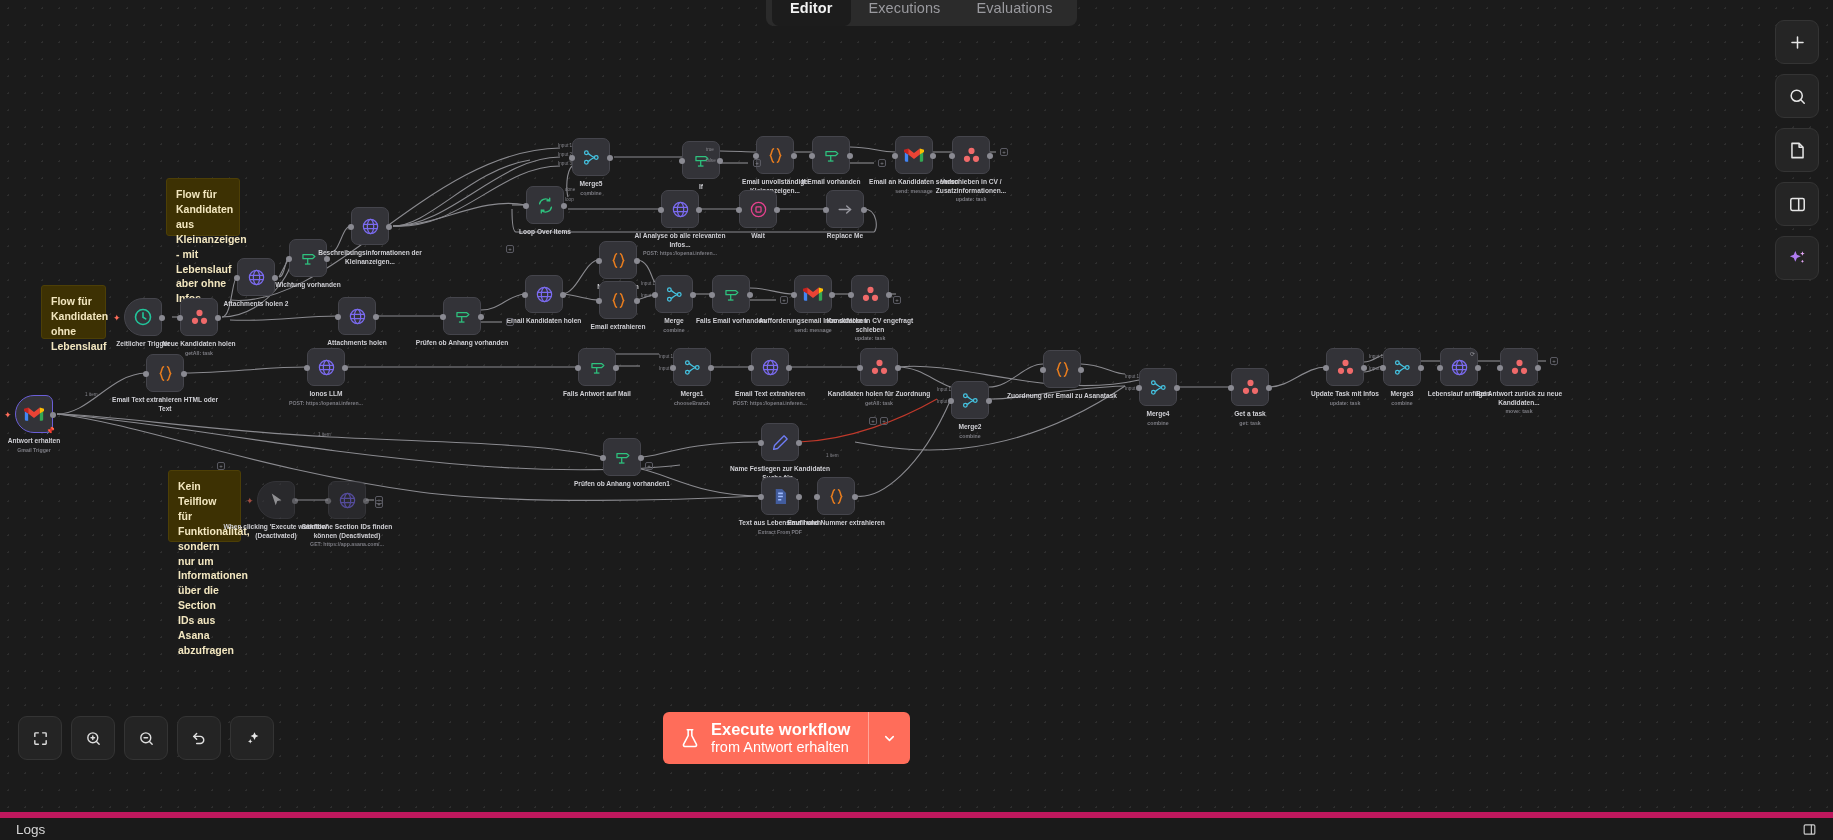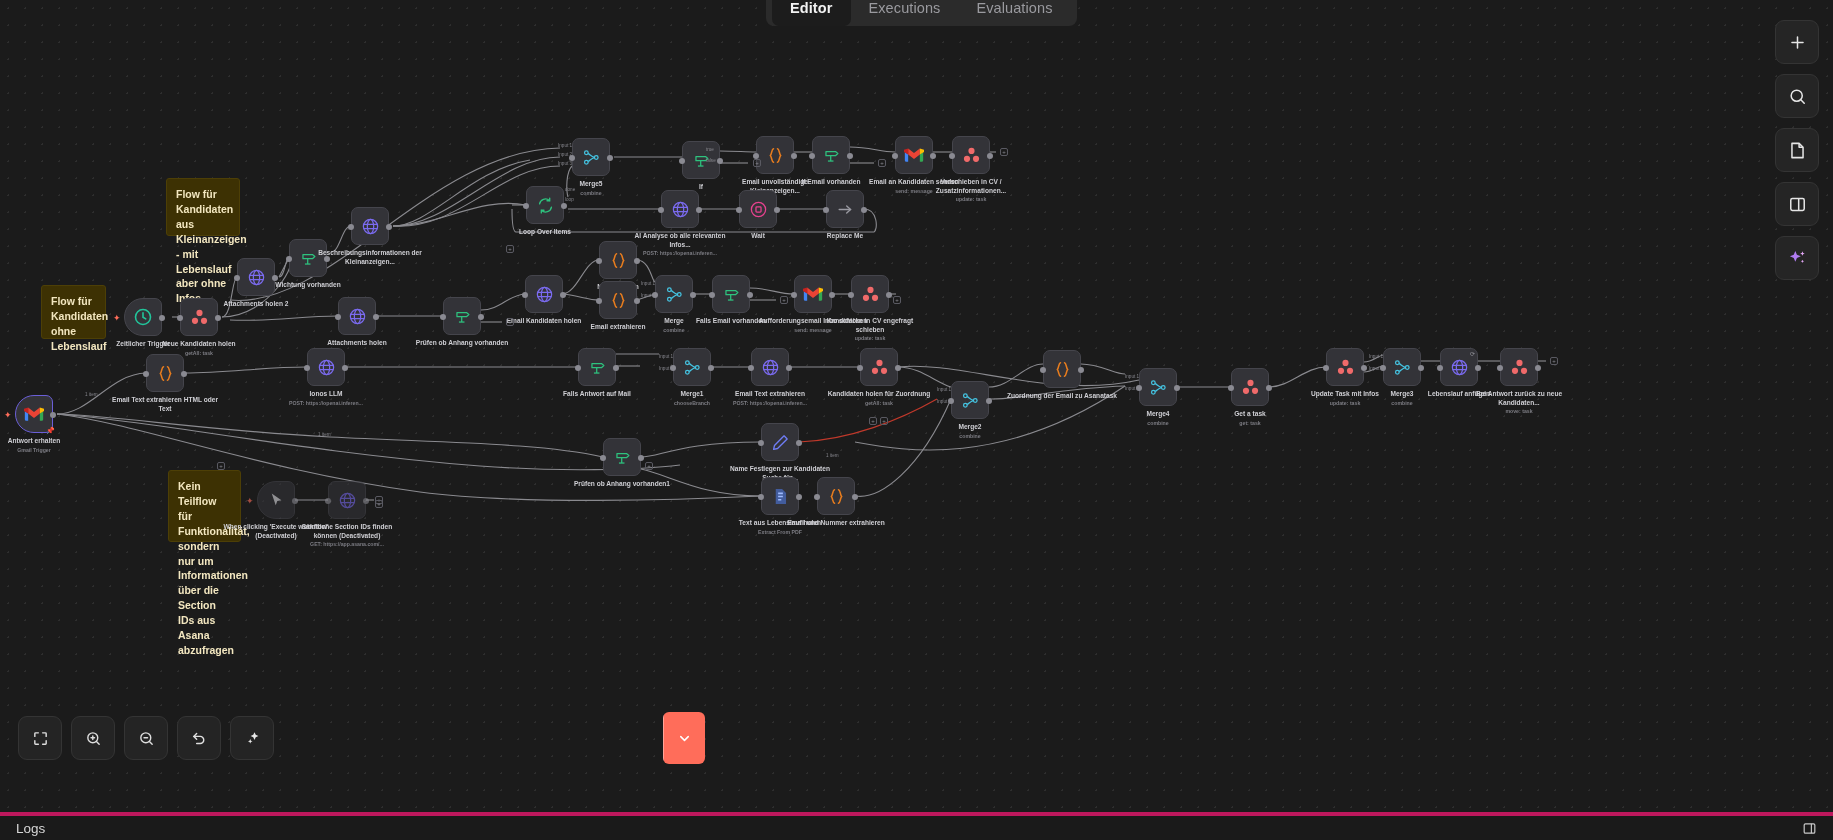--- a/index.html
+++ b/index.html
@@ -64,21 +64,21 @@
   #exec-l1 { color: #fff; font-size: 16.5px; font-weight: 700; }
   #exec-l2 { color: #fff; font-size: 14.5px; font-weight: 400; }
   #exec-caret {
     background: #ff6d5a; width: 42px; display: flex; align-items: center; justify-content: center;
     border-left: 1px solid rgba(255,255,255,.38);
   }
 
   
   #logs {
     position: absolute; left: 0; bottom: 0; width: 1833px; height: 28px;
-    background: #1a1a1a; border-top: 4px solid #be185d;
+    background: #1a1a1a; border-top: 6px solid #be185d;
     display: flex; align-items: center; padding: 0 16px; z-index: 35;
   }
   #logs-label { color: #d7d7d7; font-size: 13.5px; }
   #logs-icon { margin-left: auto; cursor: pointer; }
 
   
   .sticky {
     position: absolute; background: #3d3103; border: 1px solid #4d3f06;
     border-radius: 3px; padding: 8px 9px; color: #f3e7c0;
     font-size: 10.5px; font-weight: 700; line-height: 1.42;
@@ -906,20 +906,31 @@
       </div>
       <div class="tool-btn">
         <svg width="17" height="17" viewBox="0 0 24 24" fill="#e8e8e8">
           <path d="M17 3l2.2 4.8L24 10l-4.8 2.2L17 17l-2.2-4.8L10 10l4.8-2.2z" transform="scale(.78) translate(2,1)"></path>
           <path d="M6 13l1.2 2.8L10 17l-2.8 1.2L6 21l-1.2-2.8L2 17l2.8-1.2z" transform="scale(.8) translate(5,3)"></path>
         </svg>
       </div>
     </div>
 
     <div id="execute">
+      <div id="exec-main">
+        <span>
+          <svg width="22" height="26" viewBox="0 0 24 24" fill="none" stroke="#ffffff" stroke-width="1.7" stroke-linecap="round" stroke-linejoin="round">
+            <path d="M9 3h6M10 3v6.5L5 19a1.5 1.5 0 0 0 1.3 2.2h11.4A1.5 1.5 0 0 0 19 19l-5-9.5V3"></path>
+          </svg>
+        </span>
+        <span id="exec-text">
+          <span id="exec-l1">Execute workflow</span>
+          <span id="exec-l2">from Antwort erhalten</span>
+        </span>
+      </div>
       <div id="exec-caret">
         <svg width="15" height="15" viewBox="0 0 24 24" fill="none" stroke="#ffffff" stroke-width="2.4" stroke-linecap="round" stroke-linejoin="round">
           <path d="M6 9l6 6 6-6"></path>
         </svg>
       </div>
     </div>
 
     <div id="rail">
       <div class="rail-btn">
         <svg width="19" height="19" viewBox="0 0 24 24" fill="none" stroke="#e6e6e6" stroke-width="1.9" stroke-linecap="round">

